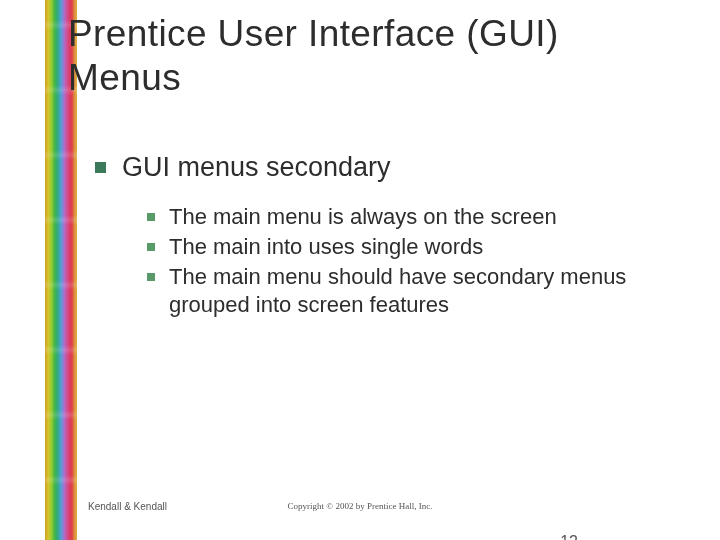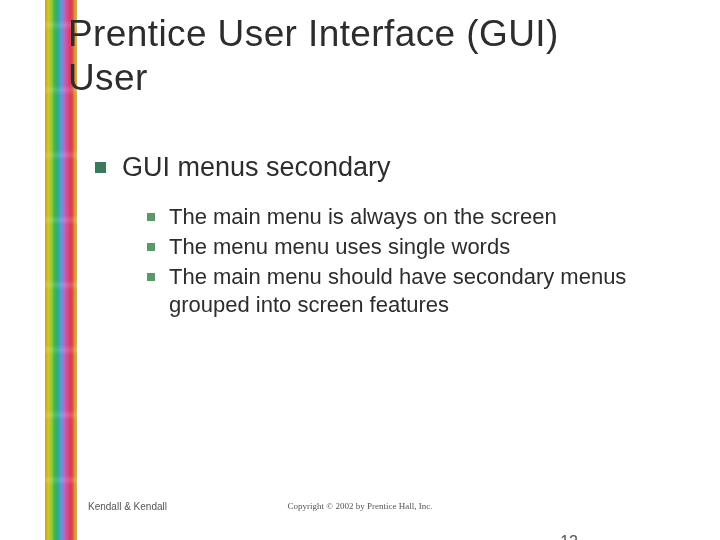--- a/index.html
+++ b/index.html
@@ -130,36 +130,36 @@
     margin-top: 32px;
   }
 </style>
 </head>
 <body>
 
 <div class="rainbow-strip"></div>
 
 <div class="slide-title">
   <span>Prentice User Interface (GUI)</span><br>
-  <span>User</span>
+  <span>Menus</span>
 </div>
 
 <div class="body-area">
   <div class="level1">
     <div class="bullet"></div>
     <div class="text">GUI menus secondary</div>
   </div>
   <div class="level2-container">
     <div class="level2">
       <div class="bullet"></div>
       <div class="text">The main menu is always on the screen</div>
     </div>
     <div class="level2">
       <div class="bullet"></div>
-      <div class="text">The menu menu uses single words</div>
+      <div class="text">The main into uses single words</div>
     </div>
     <div class="level2">
       <div class="bullet"></div>
       <div class="text">The main menu should have secondary menus grouped into screen features</div>
     </div>
   </div>
 </div>
 
 <div class="footer">
   <div class="footer-left">Kendall &amp; Kendall</div>

